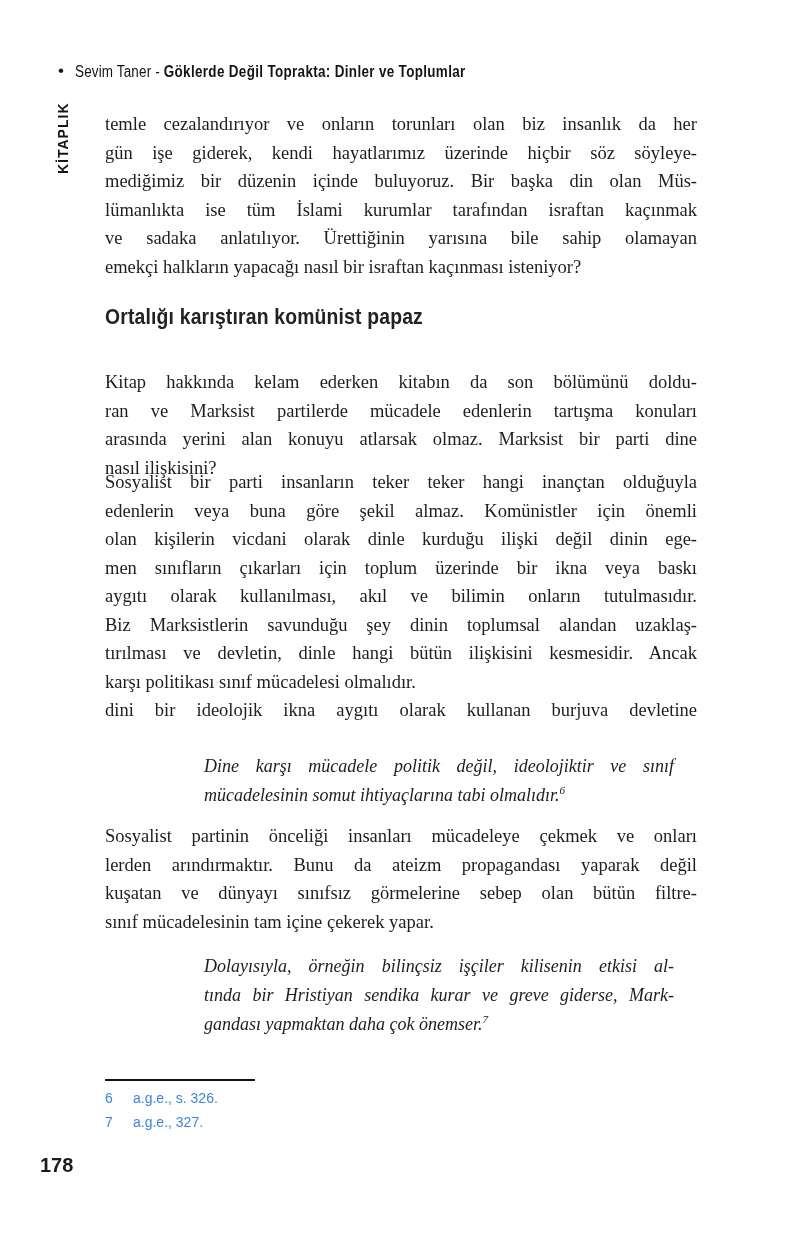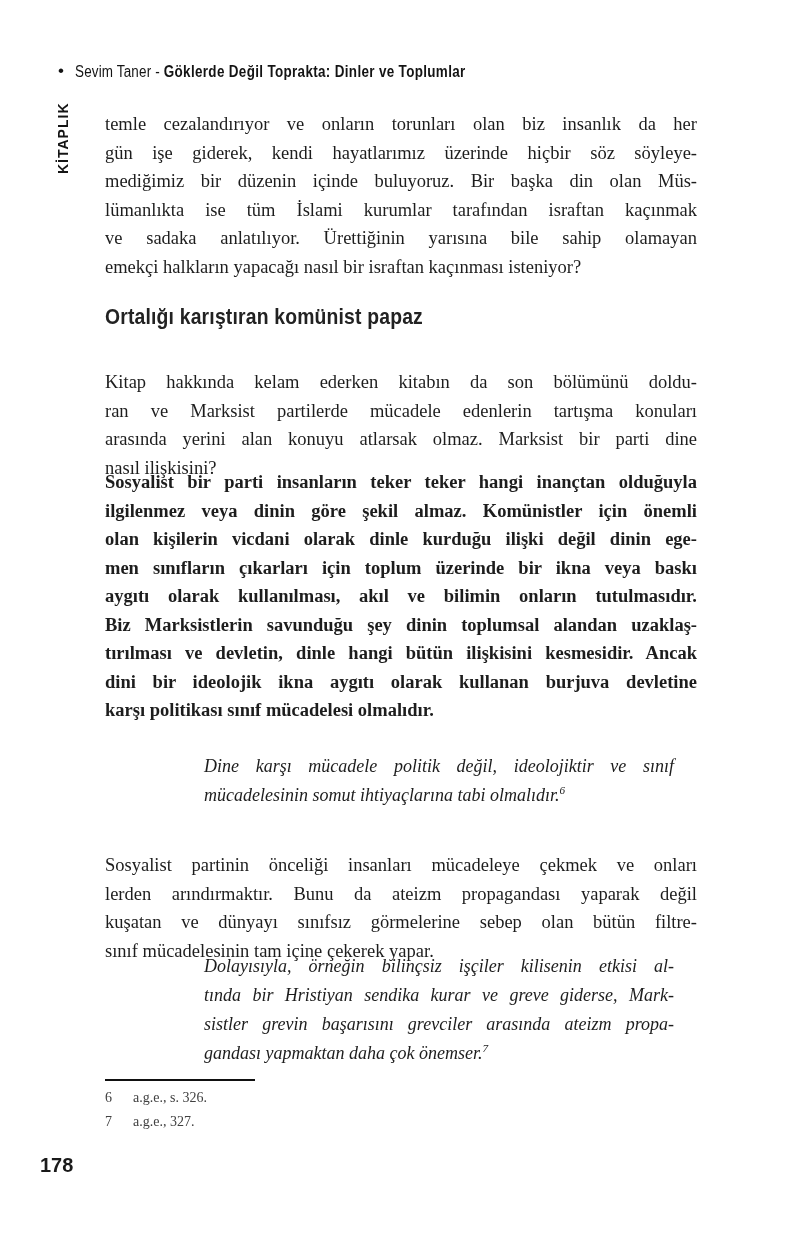--- a/index.html
+++ b/index.html
@@ -44,22 +44,22 @@
     transform:scaleX(0.88);transform-origin:0 50%;
     white-space:nowrap;letter-spacing:0.2px;
   }
   .line{text-align:justify;text-align-last:justify;}
   .line.last{text-align-last:left;}
   .line sup{font-size:0.62em;line-height:0;vertical-align:super;}
   
   .footnote-rule{position:absolute;left:105px;top:1079px;width:150px;height:0;border-top:2px solid #111111;}
   .footnotes{
     position:absolute;left:105px;top:1086px;
-    font-family:Liberation Serif, serif;
-    font-size:14px;line-height:24px;color:#404040;
+    font-family:Liberation Sans, sans-serif;
+    font-size:14px;line-height:24px;color:#3b82f6;
   }
   .fn-row{white-space:nowrap;}
   .fn-num{display:inline-block;width:28px;}
   
   .page-number{
     position:absolute;left:40px;top:1153px;
     font-family:"Liberation Sans", sans-serif;
     font-weight:700;font-size:21px;color:#1a1a1a;
     transform:scaleX(0.95);transform-origin:0 50%;
   }
@@ -85,45 +85,44 @@
         <div class="line">ve sadaka anlatılıyor. Ürettiğinin yarısına bile sahip olamayan</div>
         <div class="line last">emekçi halkların yapacağı nasıl bir israftan kaçınması isteniyor?</div>
       </div>
       <div class="block heading" style="top: 192px;">Ortalığı karıştıran komünist papaz</div>
       <div class="block paragraph" style="top: 234px; margin-top: 24px;">
         <div class="line">Kitap hakkında kelam ederken kitabın da son bölümünü doldu-</div>
         <div class="line">ran ve Marksist partilerde mücadele edenlerin tartışma konuları</div>
         <div class="line">arasında yerini alan konuyu atlarsak olmaz. Marksist bir parti dine</div>
         <div class="line last">nasıl ilişkisini?</div>
       </div>
-      <div class="block paragraph" style="top: 358px; font-weight: bold;">
+      <div class="block paragraph" style="top: 358px;">
         <div class="line">Sosyalist bir parti insanların teker teker hangi inançtan olduğuyla</div>
-        <div class="line">ilgilenmez veya dinin göre şekil almaz. Komünistler için önemli</div>
+        <div class="line">edenlerin veya buna göre şekil almaz. Komünistler için önemli</div>
         <div class="line">olan kişilerin vicdani olarak dinle kurduğu ilişki değil dinin ege-</div>
         <div class="line">men sınıfların çıkarları için toplum üzerinde bir ikna veya baskı</div>
         <div class="line">aygıtı olarak kullanılması, akıl ve bilimin onların tutulmasıdır.</div>
         <div class="line">Biz Marksistlerin savunduğu şey dinin toplumsal alandan uzaklaş-</div>
         <div class="line">tırılması ve devletin, dinle hangi bütün ilişkisini kesmesidir. Ancak</div>
+        <div class="line last">karşı politikası sınıf mücadelesi olmalıdır.</div>
         <div class="line">dini bir ideolojik ikna aygıtı olarak kullanan burjuva devletine</div>
-        <div class="line last">karşı politikası sınıf mücadelesi olmalıdır.</div>
       </div>
       <div class="block quote" style="top: 642px;">
         <div class="line">Dine karşı mücadele politik değil, ideolojiktir ve sınıf</div>
         <div class="line last">mücadelesinin somut ihtiyaçlarına tabi olmalıdır.<sup>6</sup></div>
       </div>
-      <div class="block paragraph" style="top: 712px; margin-top: 29px;">
+      <div class="block paragraph" style="top: 712px;">
         <div class="line">Sosyalist partinin önceliği insanları mücadeleye çekmek ve onları</div>
         <div class="line">lerden arındırmaktır. Bunu da ateizm propagandası yaparak değil</div>
         <div class="line">kuşatan ve dünyayı sınıfsız görmelerine sebep olan bütün filtre-</div>
         <div class="line last">sınıf mücadelesinin tam içine çekerek yapar.</div>
       </div>
       <div class="block quote" style="top: 842px;">
         <div class="line">Dolayısıyla, örneğin bilinçsiz işçiler kilisenin etkisi al-</div>
         <div class="line">tında bir Hristiyan sendika kurar ve greve giderse, Mark-</div>
-        <div class="line">sistler grevin başarısını grevciler arasında ateizm propa-</div>
         <div class="line last">gandası yapmaktan daha çok önemser.<sup>7</sup></div>
       </div>
     </div>
 
   <div class="footnote-rule"></div>
 
   <div class="footnotes" id="footnotes">
       <div class="fn-row"><span class="fn-num">6</span><span class="fn-text">a.g.e., s. 326.</span></div>
       <div class="fn-row"><span class="fn-num">7</span><span class="fn-text">a.g.e., 327.</span></div>
     </div>

